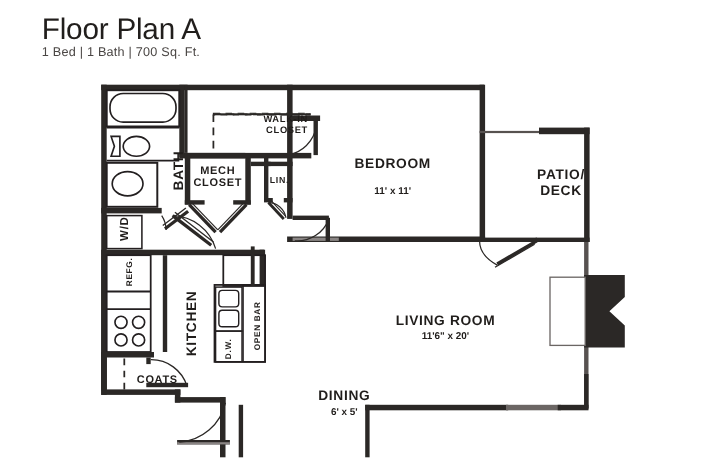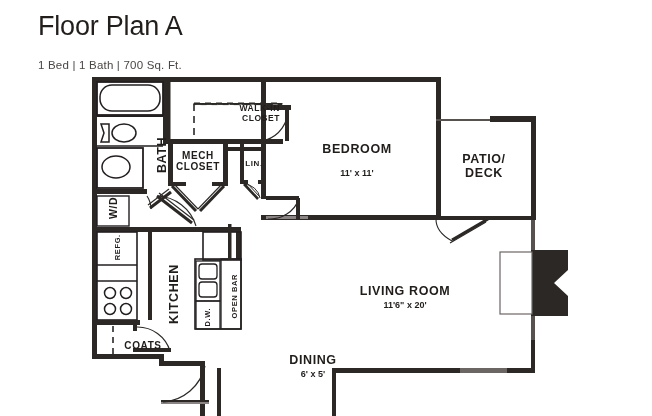--- a/index.html
+++ b/index.html
@@ -10,21 +10,21 @@
   }
   #page{position:relative;width:652px;height:416px;background:#fff;text-decoration:underline;}
 
   
   #header{position:absolute;left:38px;top:12px;}
   #plan-title{
     font-size:27px;font-weight:400;letter-spacing:-0.2px;
     color:#211e1c;line-height:1.05;white-space:nowrap;
   }
   #plan-subtitle{
-    margin-top:19px;font-size:11.5px;font-weight:400;
+    margin-top:2px;font-size:11.5px;font-weight:400;
     color:#4a4644;letter-spacing:0.2px;white-space:nowrap;
   }
 
   
   #plan{position:absolute;left:0;top:0;width:652px;height:416px;}
   #plan svg{display:block;}
 
   .rmlabel{
     position:absolute;
     font-weight:bold;
@@ -212,21 +212,21 @@
     <div class="rmlabel" style="left:330px;top:284px;width:150px;font-size:12.5px;">
       <span>LIVING ROOM</span>
       <div class="rmdim" style="font-size:9px;margin-top:2px;letter-spacing:0;">11'6" x 20'</div>
     </div>
 
     <div class="rmlabel" style="left:258px;top:353px;width:110px;font-size:12.5px;text-align:center;">
       <span>DINING</span>
       <div class="rmdim" style="font-size:9px;margin-top:2px;letter-spacing:0;">6' x 5'</div>
     </div>
 
-    <div class="rmlabel" style="left:443px;top:152px;width:82px;font-size:12.5px;">
+    <div class="rmlabel" style="left:469px;top:152px;width:82px;font-size:12.5px;">
       <div>PATIO/</div>
       <div>DECK</div>
     </div>
 
     <div class="rmlabel" style="left:204px;top:104px;width:76px;font-size:8.5px;text-align:right;">
       <div>WALK-IN</div>
       <div>CLOSET</div>
     </div>
 
     <div class="rmlabel" style="left:170px;top:150px;width:56px;font-size:10px;text-align:center;">

